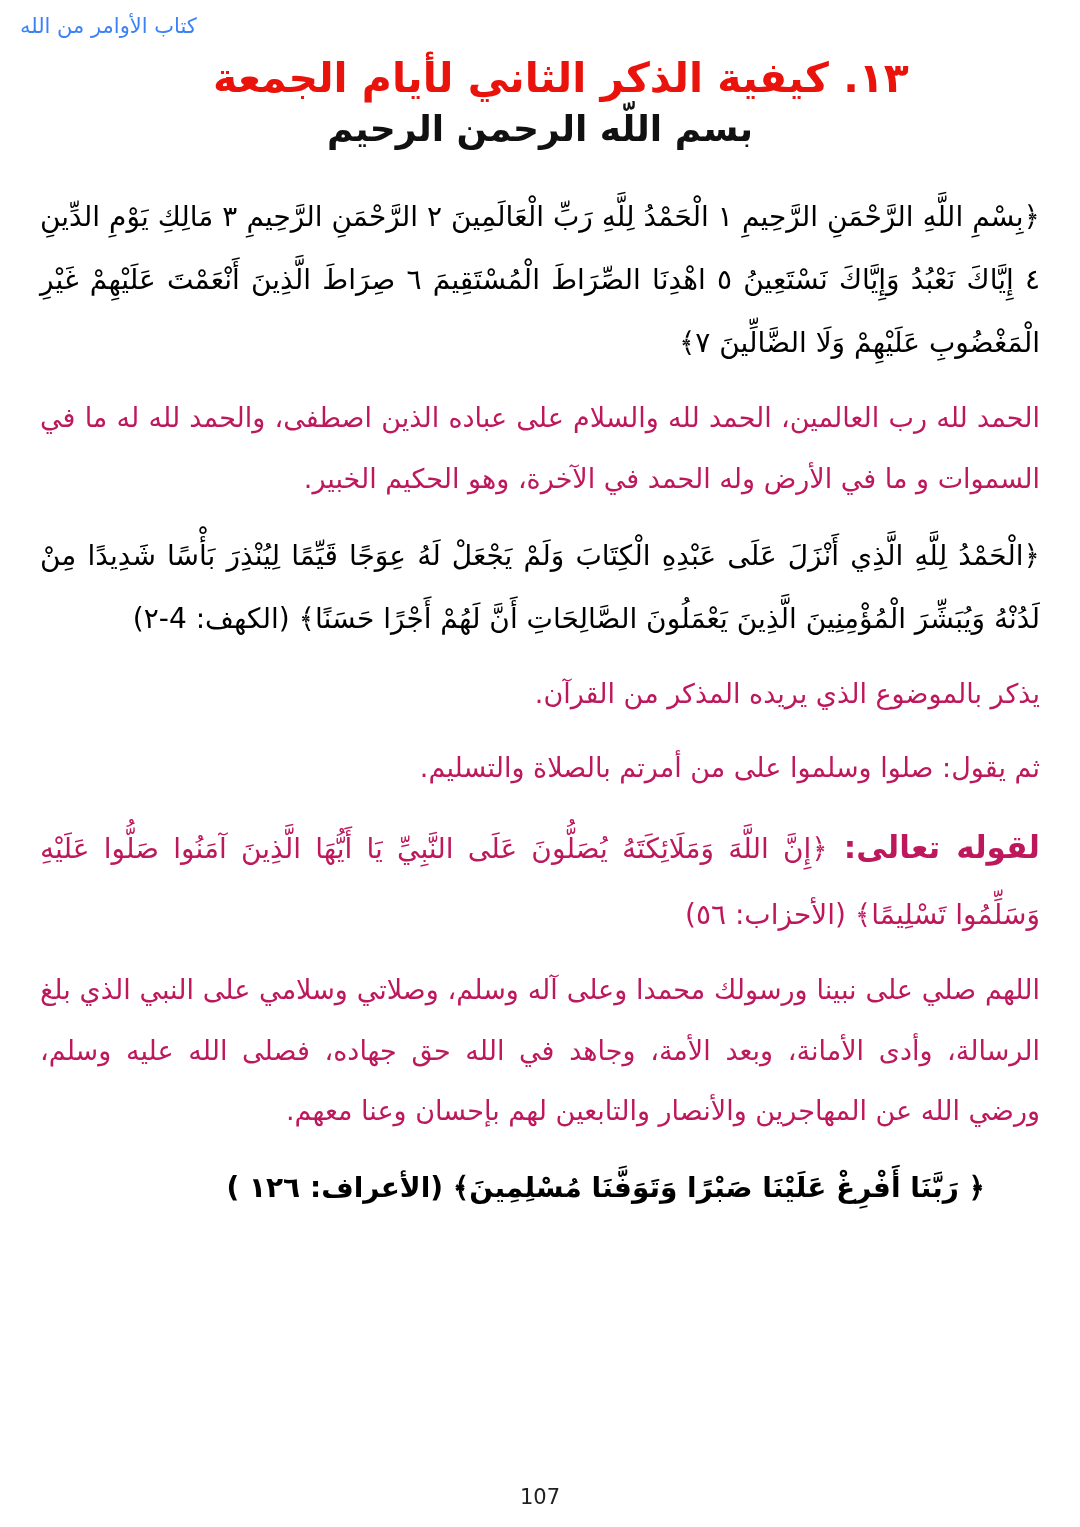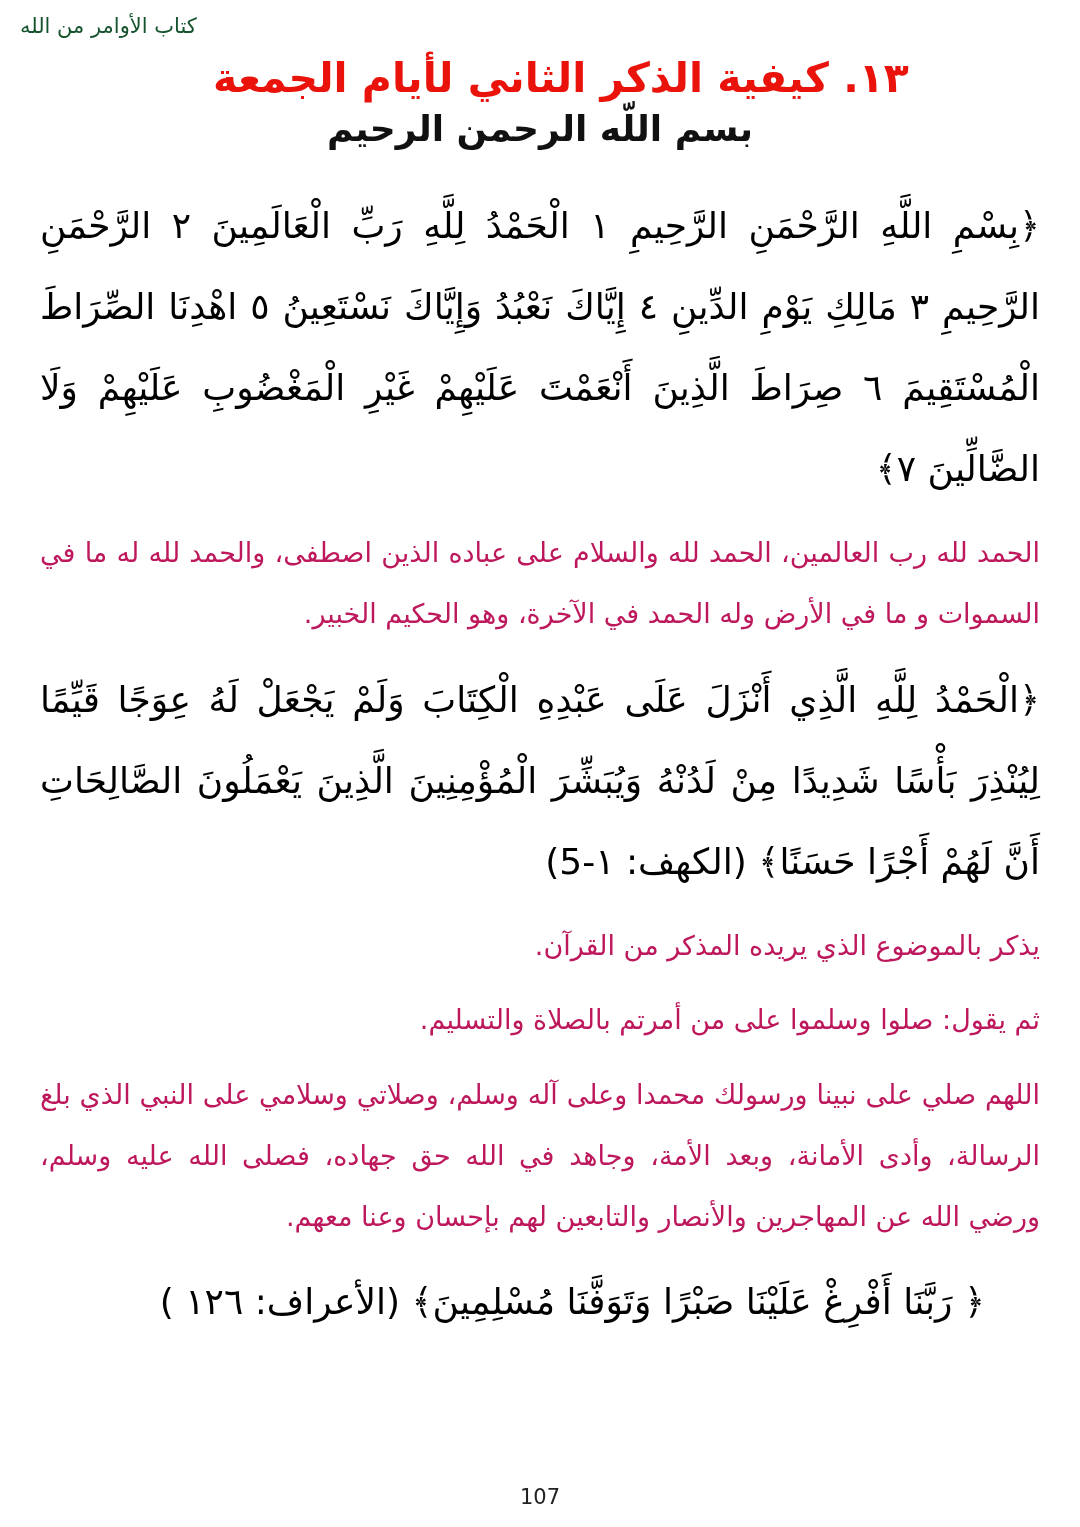--- a/index.html
+++ b/index.html
@@ -16,21 +16,21 @@
     direction: rtl;
     font-family: "DejaVu Sans", sans-serif;
   }
   .book-header {
     position: absolute;
     top: 14px;
     left: 20px;   
     right: 22px;
     text-align: left;
     direction: rtl;
-    color: #14532d;
+    color: #3b82f6;
     font-size: 21px;
   }
   
   .book-header { text-align: left; }
   .book-header span { float: left; }
   .chapter-title {
     margin: 54px 0 6px 0;
     text-align: center;
     color: #e9130c;
     font-size: 41px;
@@ -48,36 +48,37 @@
   .content {
     padding: 10px 40px 0 40px;
     color: #111111;
   }
   .content p {
     margin: 0 0 14px 0;
     text-align: justify;
     line-height: 2.25;
   }
   .quran {
-    font-size: 36px;
+    font-size: 28px;
     color: #000000;
   }
   .body-text {
     font-size: 27px;
     color: #be185d;
   }
   .lead {
     font-weight: bold;
     font-size: 31px;
   }
   .quran-inline {
     font-size: 28px;
   }
   .araf {
     padding-right: 55px;
+    font-weight: bold;
   }
   .page-number {
     position: absolute;
     bottom: 18px;
     left: 0;
     width: 100%;
     text-align: center;
     direction: ltr;
     font-size: 21px;
     color: #222222;
@@ -96,27 +97,31 @@
   <h1 class="chapter-title">١٣. كيفية الذكر الثاني لأيام الجمعة</h1>
 
   <h2 class="basmala">بسم اللّه الرحمن الرحيم</h2>
 
   <div class="content">
 
     <p class="quran">﴿بِسْمِ اللَّهِ الرَّحْمَنِ الرَّحِيمِ ١ الْحَمْدُ لِلَّهِ رَبِّ الْعَالَمِينَ ٢ الرَّحْمَنِ الرَّحِيمِ ٣ مَالِكِ يَوْمِ الدِّينِ ٤ إِيَّاكَ نَعْبُدُ وَإِيَّاكَ نَسْتَعِينُ ٥ اهْدِنَا الصِّرَاطَ الْمُسْتَقِيمَ ٦ صِرَاطَ الَّذِينَ أَنْعَمْتَ عَلَيْهِمْ غَيْرِ الْمَغْضُوبِ عَلَيْهِمْ وَلَا الضَّالِّينَ ٧﴾</p>
 
     <p class="body-text">الحمد لله رب العالمين، الحمد لله والسلام على عباده الذين اصطفى، والحمد لله له ما في السموات و ما في الأرض وله الحمد في الآخرة، وهو الحكيم الخبير.</p>
 
-    <p class="quran">﴿الْحَمْدُ لِلَّهِ الَّذِي أَنْزَلَ عَلَى عَبْدِهِ الْكِتَابَ وَلَمْ يَجْعَلْ لَهُ عِوَجًا  قَيِّمًا لِيُنْذِرَ بَأْسًا شَدِيدًا مِنْ لَدُنْهُ وَيُبَشِّرَ الْمُؤْمِنِينَ الَّذِينَ يَعْمَلُونَ الصَّالِحَاتِ أَنَّ لَهُمْ أَجْرًا حَسَنًا﴾ (الكهف: ١-5)</p>
+    <p class="quran">﴿الْحَمْدُ لِلَّهِ الَّذِي أَنْزَلَ عَلَى عَبْدِهِ الْكِتَابَ وَلَمْ يَجْعَلْ لَهُ عِوَجًا  قَيِّمًا لِيُنْذِرَ بَأْسًا شَدِيدًا مِنْ لَدُنْهُ وَيُبَشِّرَ الْمُؤْمِنِينَ الَّذِينَ يَعْمَلُونَ الصَّالِحَاتِ أَنَّ لَهُمْ أَجْرًا حَسَنًا﴾ (الكهف: 4-٢)</p>
 
 
     <p class="body-text">يذكر بالموضوع الذي يريده المذكر من القرآن.</p>
 
     <p class="body-text">ثم يقول: صلوا وسلموا على من أمرتم بالصلاة والتسليم.</p>
 
+    <p class="body-text">
+      <span class="lead">لقوله تعالى: </span>
+      <span class="quran-inline">﴿إِنَّ اللَّهَ وَمَلَائِكَتَهُ يُصَلُّونَ عَلَى النَّبِيِّ  يَا أَيُّهَا الَّذِينَ آمَنُوا صَلُّوا عَلَيْهِ وَسَلِّمُوا تَسْلِيمًا﴾ (الأحزاب: ٥٦)</span>
+    </p>
 
     <p class="body-text">اللهم صلي على نبينا ورسولك محمدا وعلى آله وسلم، وصلاتي وسلامي على النبي الذي بلغ الرسالة، وأدى الأمانة، وبعد الأمة، وجاهد في الله حق جهاده، فصلى الله عليه وسلم، ورضي الله عن المهاجرين والأنصار والتابعين لهم بإحسان وعنا معهم.</p>
 
     <p class="quran araf">﴿ رَبَّنَا أَفْرِغْ عَلَيْنَا صَبْرًا وَتَوَفَّنَا مُسْلِمِينَ﴾ (الأعراف: ١٢٦ )</p>
 
   </div>
 
   <div class="page-number">107</div>
 
 </div>

